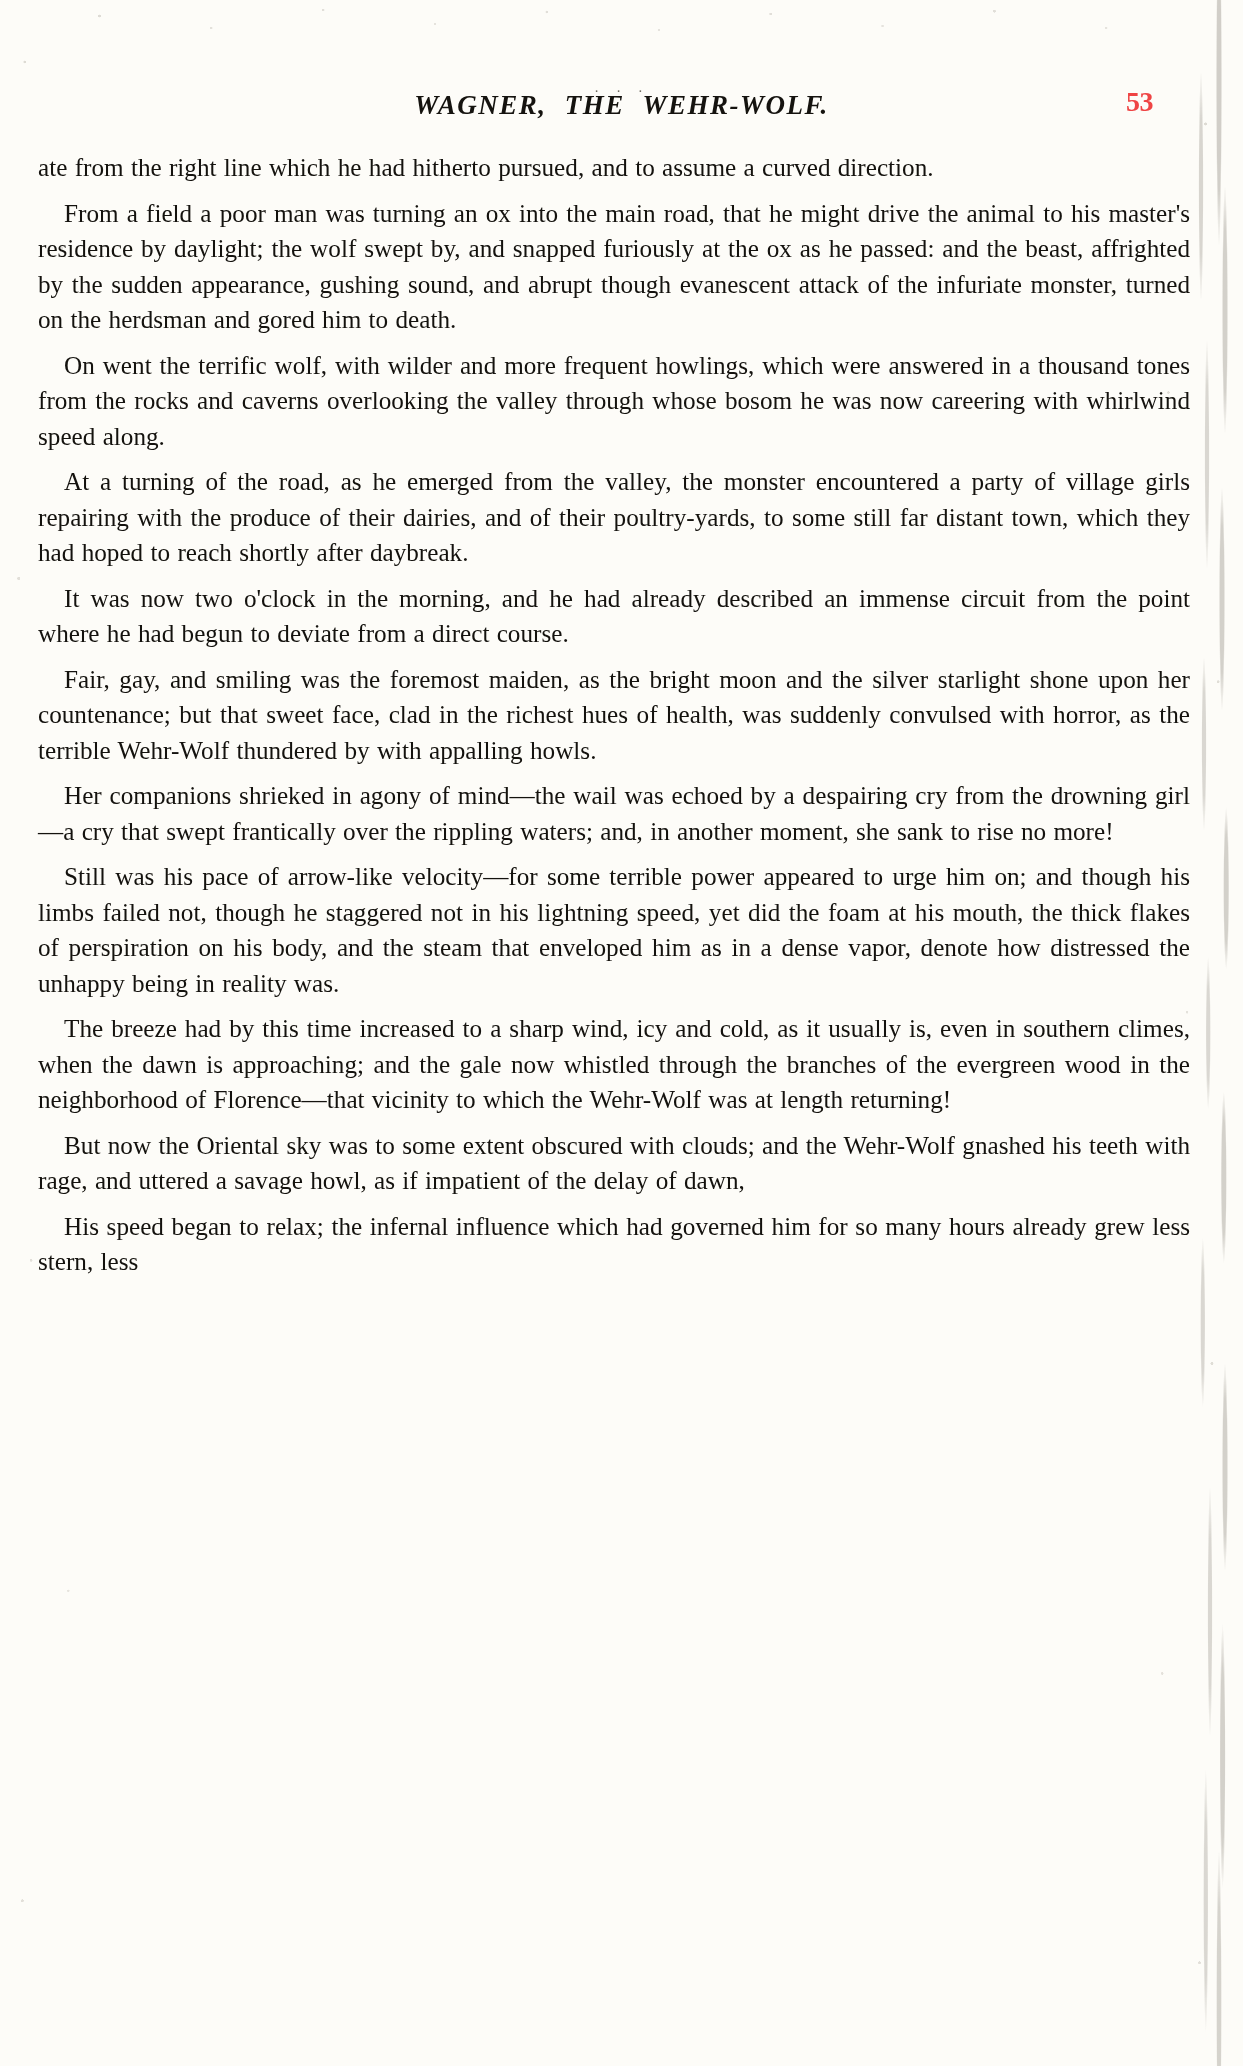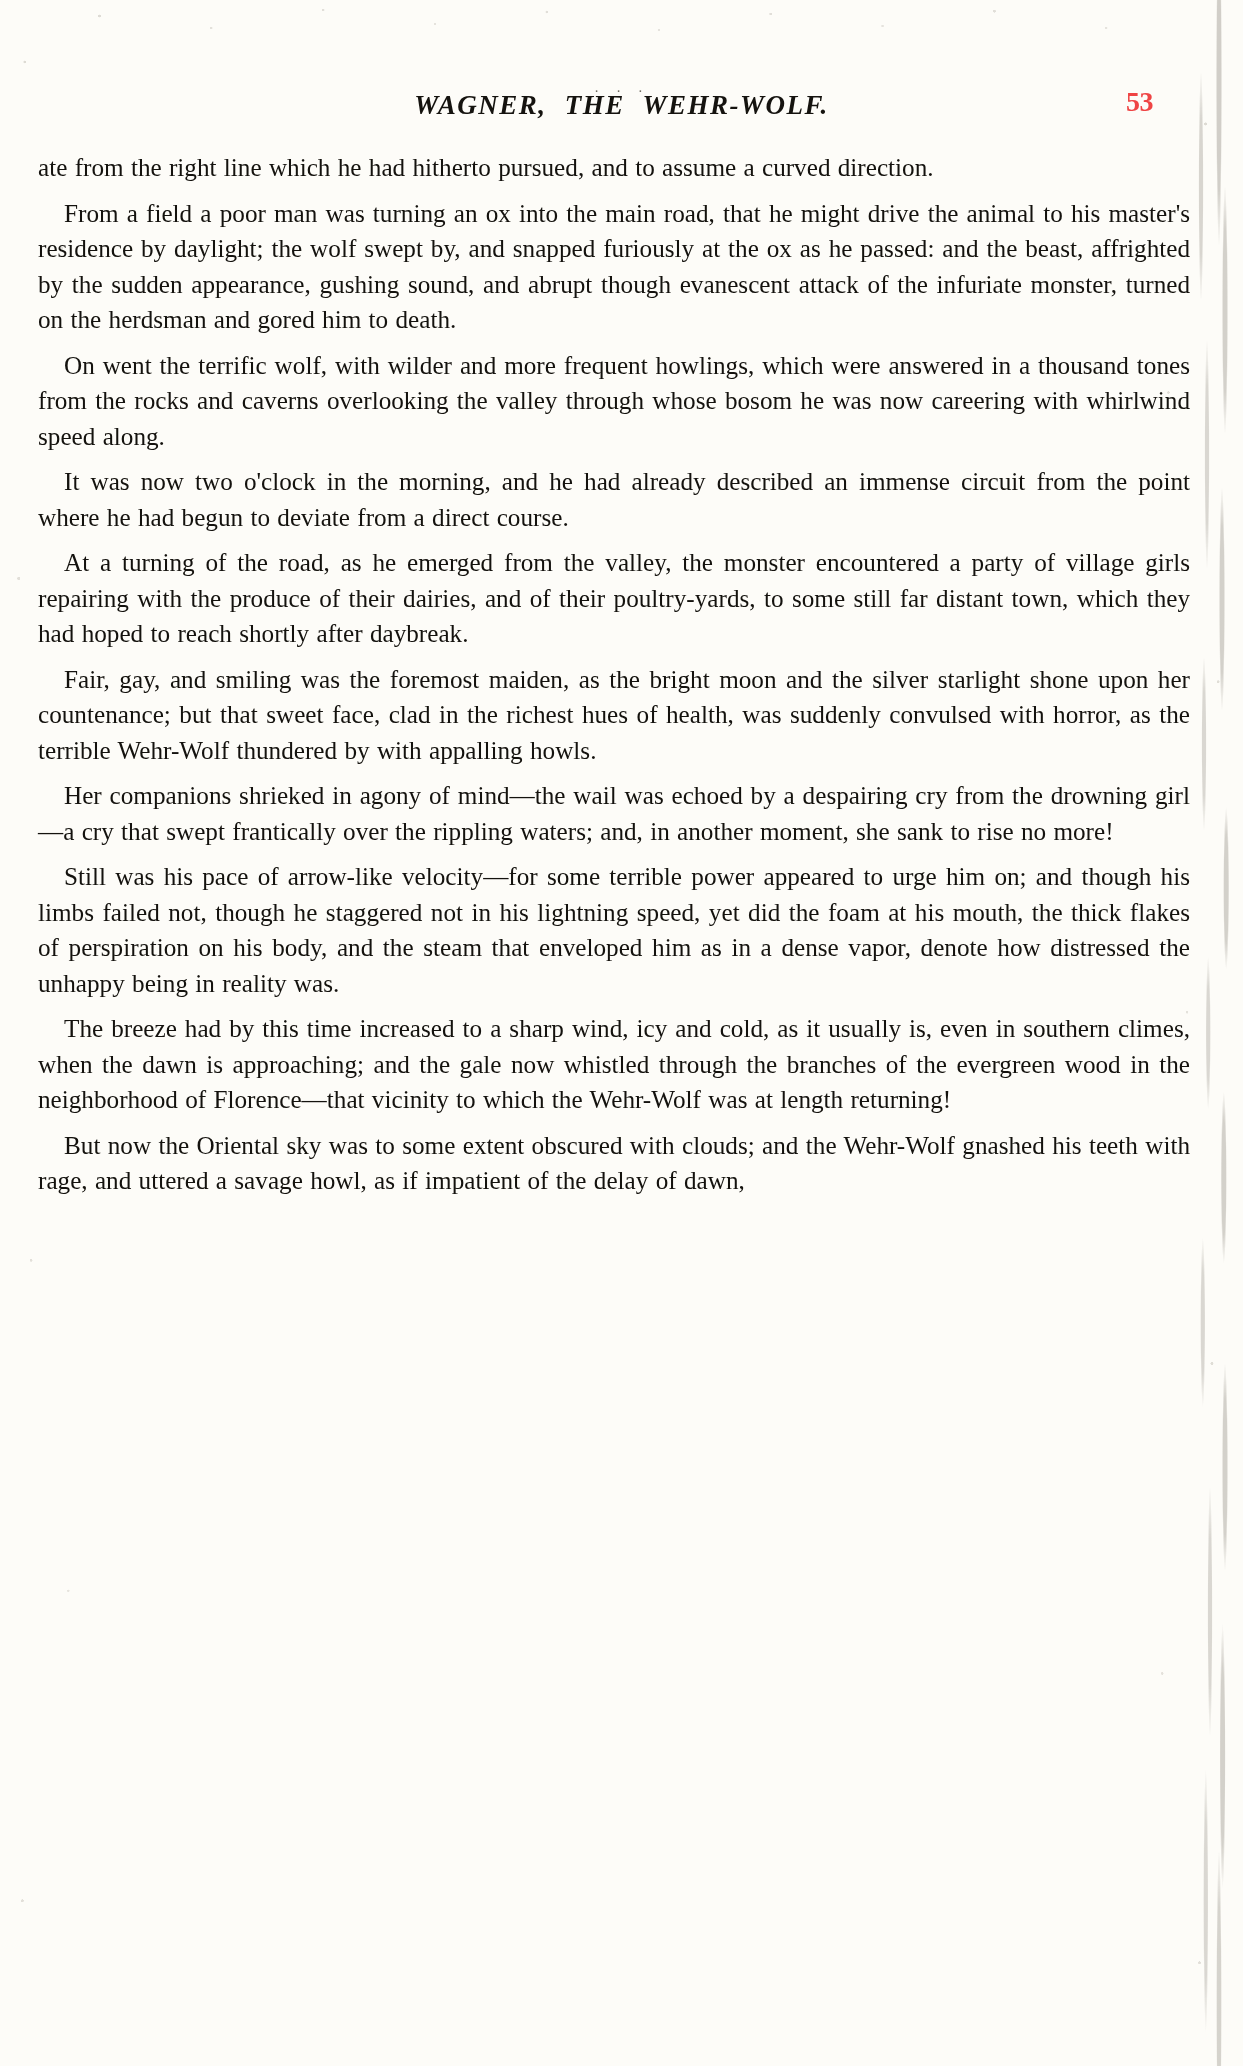--- a/index.html
+++ b/index.html
@@ -165,27 +165,28 @@
 
     <header class="running-head">
       <div class="head-title">WAGNER,  THE  WEHR-WOLF.</div>
       <div class="page-number">53</div>
     </header>
 
     <section class="body-text">
       <p class="para first">ate from the right line which he had hitherto pursued, and to assume a curved direction.</p>
       <p class="para">From a field a poor man was turning an ox into the main road, that he might drive the animal to his master's residence by daylight; the wolf swept by, and snapped furiously at the ox as he passed: and the beast, affrighted by the sudden appearance, gushing sound, and abrupt though evanescent attack of the infuriate monster, turned on the herdsman and gored him to death.</p>
       <p class="para">On went the terrific wolf, with wilder and more frequent howlings, which were answered in a thousand tones from the rocks and caverns overlooking the valley through whose bosom he was now careering with whirlwind speed along.</p>
+      <p class="para">At a turning of the road, as he emerged from the valley, the monster encountered a party of village girls repairing with the produce of their dairies, and of their poultry-yards, to some still far distant town, which they had hoped to reach shortly after daybreak.</p>
       <p class="para">It was now two o'clock in the morning, and he had already described an immense circuit from the point where he had begun to deviate from a direct course.</p>
-      <p class="para">At a turning of the road, as he emerged from the valley, the monster encountered a party of village girls repairing with the produce of their dairies, and of their poultry-yards, to some still far distant town, which they had hoped to reach shortly after daybreak.</p>
       <p class="para">Fair, gay, and smiling was the foremost maiden, as the bright moon and the silver starlight shone upon her countenance; but that sweet face, clad in the richest hues of health, was suddenly convulsed with horror, as the terrible Wehr-Wolf thundered by with appalling howls.</p>
       <p class="para">Her companions shrieked in agony of mind—the wail was echoed by a despairing cry from the drowning girl—a cry that swept frantically over the rippling waters; and, in another moment, she sank to rise no more!</p>
       <p class="para">Still was his pace of arrow-like velocity—for some terrible power appeared to urge him on; and though his limbs failed not, though he staggered not in his lightning speed, yet did the foam at his mouth, the thick flakes of perspiration on his body, and the steam that enveloped him as in a dense vapor, denote how distressed the unhappy being in reality was.</p>
       <p class="para">The breeze had by this time increased to a sharp wind, icy and cold, as it usually is, even in southern climes, when the dawn is approaching; and the gale now whistled through the branches of the evergreen wood in the neighborhood of Florence—that vicinity to which the Wehr-Wolf was at length returning!</p>
       <p class="para">But now the Oriental sky was to some extent obscured with clouds; and the Wehr-Wolf gnashed his teeth with rage, and uttered a savage howl, as if impatient of the delay of dawn,</p>
+      <p class="para">His speed began to relax; the infernal influence which had governed him for so many hours already grew less stern, less</p>
     </section>
 
     <div class="footer-marks">˙ ˙ ˙</div>
   </div>
 
   <div class="grime"></div>
   <div class="grime-top"></div>
   <div class="grime-right"></div>
 </div>
 

